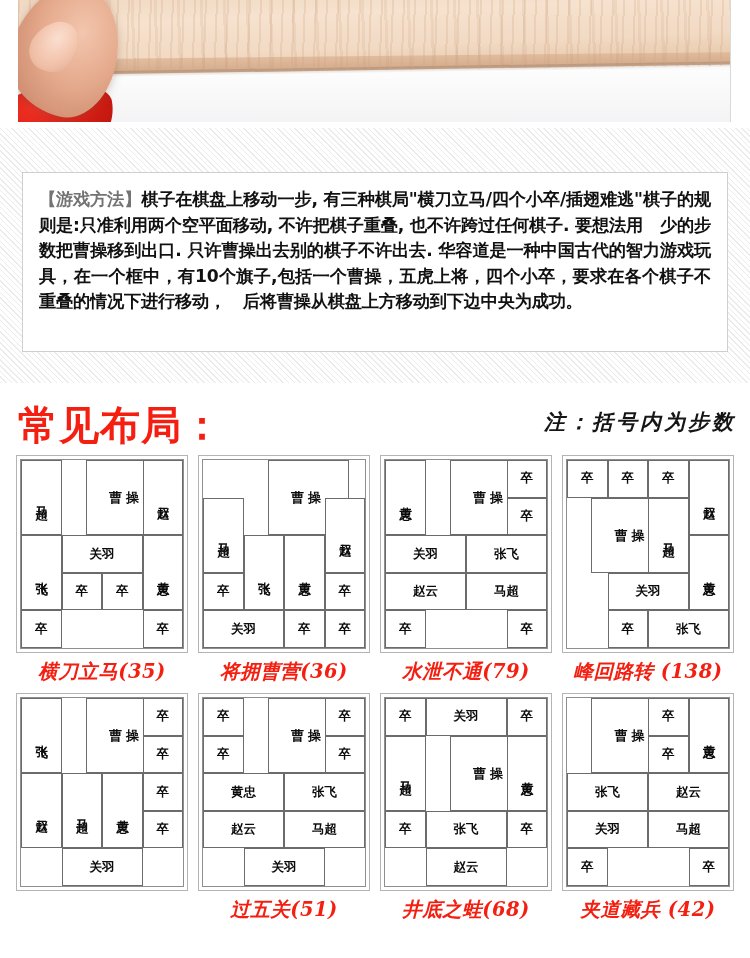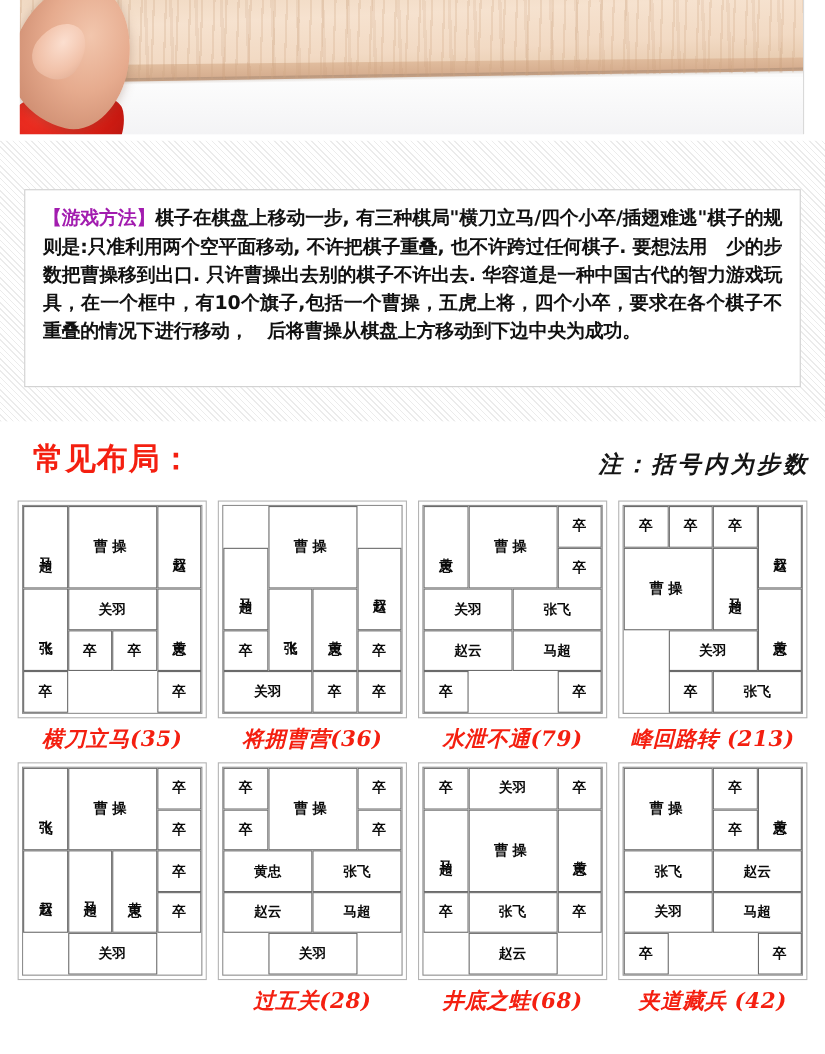--- a/index.html
+++ b/index.html
@@ -84,26 +84,26 @@
     position:absolute;left:22px;top:172px;width:706px;height:180px;
     background:#fff;border:1px solid #cfcfcf;
     box-sizing:border-box;
     padding:14px 16px 10px 16px;
   }
   .rules-text{
     font-size:17.2px;line-height:25.5px;color:#111;
     font-weight:bold;letter-spacing:-0.2px;
     text-align:justify;
   }
-  .rules-text .hl{color:#a21caf;}
+  .rules-text .hl{color:#737373;}
 
   
   .sec-head{
-    position:absolute;left:30px;top:398px;
-    font-size:28px;font-weight:bold;color:#f41f10;
+    position:absolute;left:18px;top:398px;
+    font-size:40px;font-weight:bold;color:#f41f10;
     letter-spacing:1px;
   }
   .note{
     position:absolute;right:14px;top:408px;
     font-size:21px;font-weight:bold;color:#151515;
     font-family:"DejaVu Serif","Liberation Serif",serif;
     font-style:italic;letter-spacing:3px;
   }
 
   
@@ -135,21 +135,21 @@
     border:1px solid #6b6b6b;
     background:#fff;
     display:flex;align-items:center;justify-content:center;
     font-family:"DejaVu Serif","Liberation Serif",serif;
     font-weight:bold;color:#0b0b0b;
     overflow:hidden;
     line-height:1.02;
   }
   .piece span{display:block;text-align:center;}
   .p-v span{writing-mode:vertical-rl;text-orientation:upright;letter-spacing:1px;}
-  .sz-cc{font-size:13px;letter-spacing:4px;}
+  .sz-cc{font-size:13px;letter-spacing:4px;margin-left:24px;}
   .sz-gen{font-size:12.5px;}
   .sz-sol{font-size:12.5px;}
 
   .board-label{
     margin-top:5px;text-align:center;
     font-size:19.5px;font-weight:bold;color:#f41f10;
     font-family:"DejaVu Serif","Liberation Serif",serif;
     font-style:italic;letter-spacing:0.5px;
     white-space:nowrap;
   }
@@ -319,21 +319,21 @@
               <span>关羽</span>
             </div>
             <div class="piece sz-sol" style="left: 25%; top: 80%; width: 25%; height: 20%;">
               <span>卒</span>
             </div>
             <div class="piece sz-gen" style="left: 50%; top: 80%; width: 50%; height: 20%;">
               <span>张飞</span>
             </div>
           </div>
         </div>
-        <div class="board-label">峰回路转 (213)</div>
+        <div class="board-label">峰回路转 (138)</div>
       </div>
     </div>
   <div class="row">
       <div class="cellwrap">
         <div class="board-outer">
           <div class="board">
             <div class="piece p-v sz-gen" style="left: 0%; top: 0%; width: 25%; height: 40%;">
               <span>张飞</span>
             </div>
             <div class="piece sz-cc" style="left: 25%; top: 0%; width: 50%; height: 40%;">
@@ -394,21 +394,21 @@
               <span>赵云</span>
             </div>
             <div class="piece sz-gen" style="left: 50%; top: 60%; width: 50%; height: 20%;">
               <span>马超</span>
             </div>
             <div class="piece sz-gen" style="left: 25%; top: 80%; width: 50%; height: 20%;">
               <span>关羽</span>
             </div>
           </div>
         </div>
-        <div class="board-label">过五关(28)</div>
+        <div class="board-label">过五关(51)</div>
       </div>
       <div class="cellwrap">
         <div class="board-outer">
           <div class="board">
             <div class="piece sz-sol" style="left: 0%; top: 0%; width: 25%; height: 20%;">
               <span>卒</span>
             </div>
             <div class="piece sz-gen" style="left: 25%; top: 0%; width: 50%; height: 20%;">
               <span>关羽</span>
             </div>

